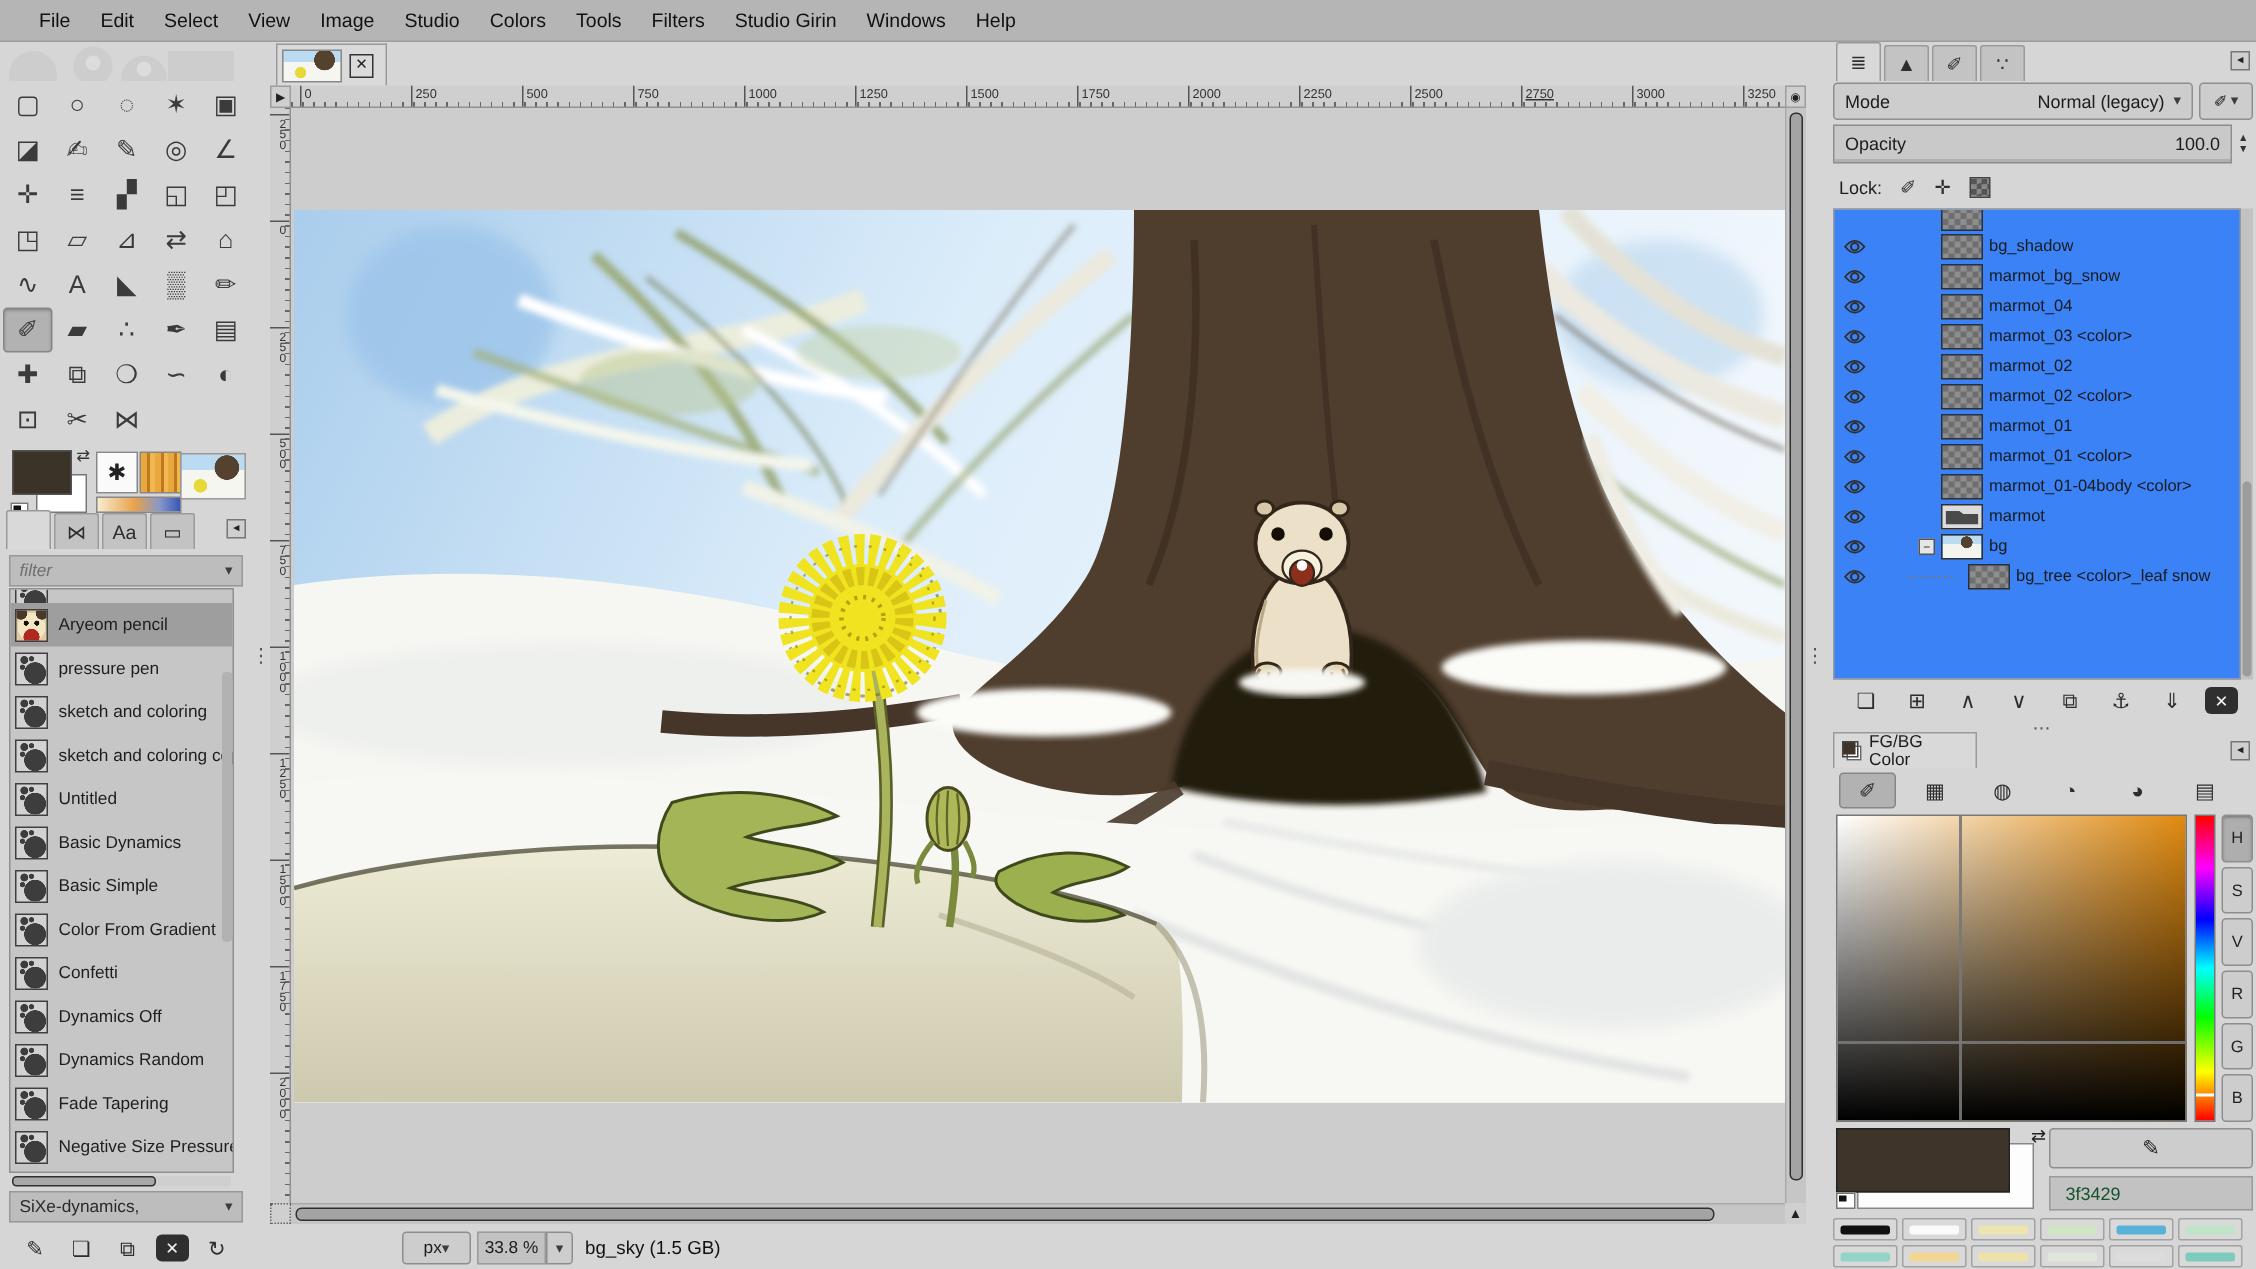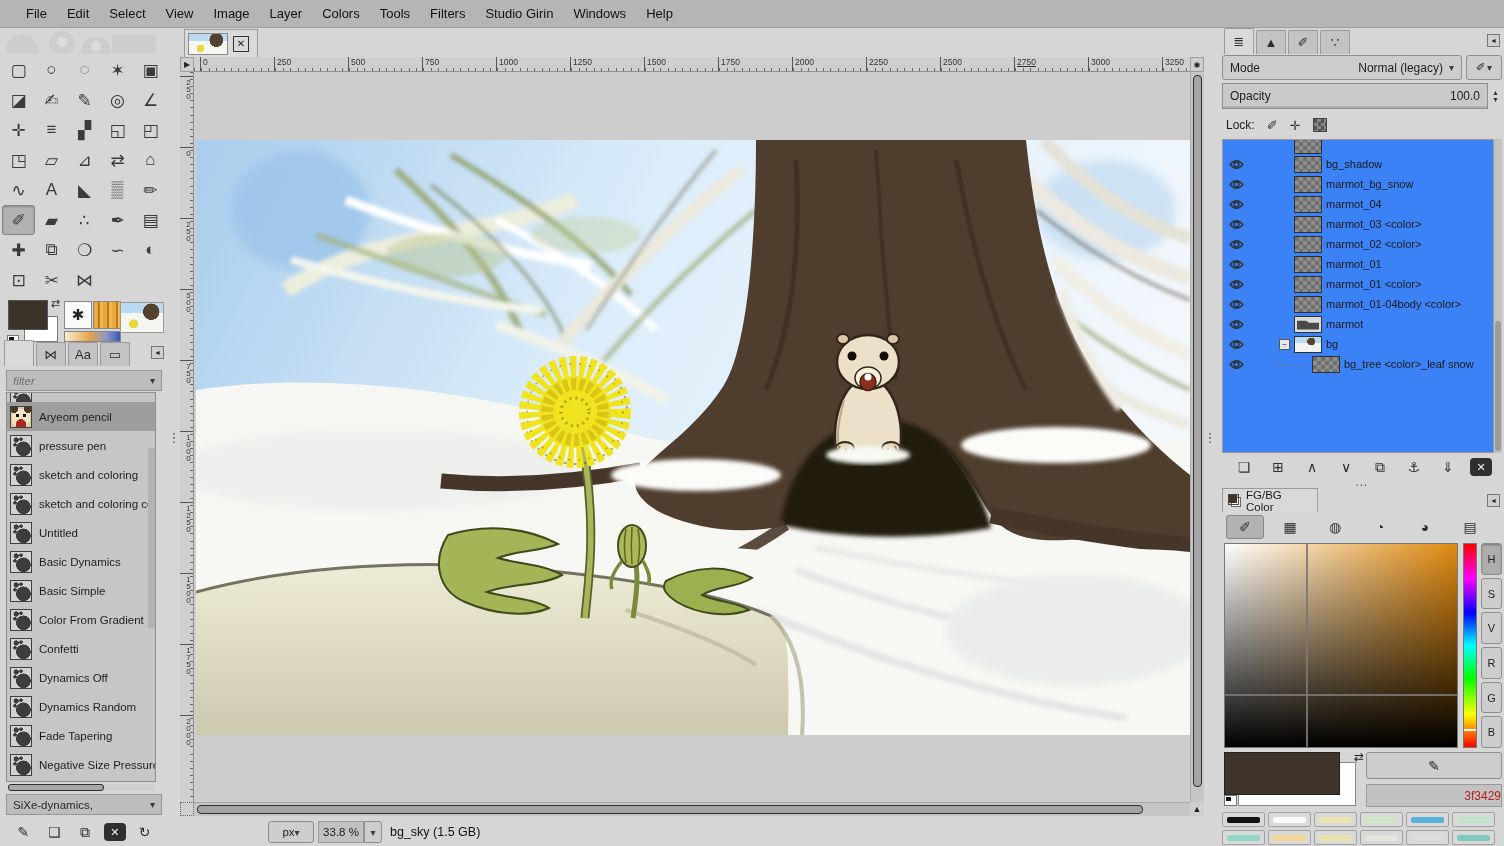--- a/index.html
+++ b/index.html
@@ -201,40 +201,40 @@
   .chan-btn.selected { background:#aeaeae; box-shadow:inset 0 1px 2px rgba(0,0,0,.3); }
   .fg-area { left:4px; top:724px; width:136px; height:56px; }
   .fg-area .bg2 { position:absolute; left:14px; top:10px; width:118px; height:44px; background:#fdfdfd; border:1px solid #888; }
   .fg-area .fg2 { position:absolute; left:0; top:0; width:116px; height:43px; border:1px solid #222; }
   .fg-area .swap2 { position:absolute; right:-4px; top:-2px; font-size:12px; color:#222; }
   .fg-area .mini2 { position:absolute; left:0; bottom:2px; width:13px; height:11px; background:#fff; border:1px solid #777; }
   .fg-area .mini2::before { content:""; position:absolute; left:1px; top:1px; width:5px; height:4px; background:#111; }
   .picker-btn { left:146px; top:724px; width:136px; height:27px; border:1px solid #8e8e8e; border-radius:3px;
     background:#cdcdcd; display:flex; align-items:center; justify-content:center; font-size:14px; color:#222; }
   .hex-box { left:146px; top:756px; width:136px; height:23px; background:#c2c2c2; border:1px solid #9a9a9a;
-    display:flex; align-items:center; padding-left:10px; font-size:12px; color:#b91c1c;justify-content:flex-end; }
+    display:flex; align-items:center; padding-left:10px; font-size:12px; color:#14532d; }
   .hist-row { left:2px; top:784px; width:280px; height:16px; display:flex; gap:3px; }
   .hist-row.r2 { top:802px; }
   .hist-btn { width:43px; height:15px; background:#d9d9d9; border:1px solid #a2a2a2; border-radius:2px;
     display:flex; align-items:center; justify-content:center; }
   .hist-btn .bar { width:33px; height:6px; border-radius:2px; }
 </style>
 </head>
 <body>
 
 <div id="app">
 
   <div class="abs menubar">
 
   <div class="menu-item">File</div>
       <div class="menu-item">Edit</div>
       <div class="menu-item">Select</div>
       <div class="menu-item">View</div>
       <div class="menu-item">Image</div>
-      <div class="menu-item">Layer</div>
+      <div class="menu-item">Studio</div>
       <div class="menu-item">Colors</div>
       <div class="menu-item">Tools</div>
       <div class="menu-item">Filters</div>
       <div class="menu-item">Studio Girin</div>
       <div class="menu-item">Windows</div>
       <div class="menu-item">Help</div>
     </div>
 
   <div class="abs toolbox-pane">
     <svg class="abs wilber" viewBox="0 0 168 26" width="168" height="26">
@@ -799,20 +799,32 @@
               <path d="M1 6 Q8 -2.5 15 6 Q8 14.5 1 6 Z" fill="none" stroke="#2e2e2e" stroke-width="1.3"></path>
               <circle cx="8" cy="6" r="2.7" fill="none" stroke="#2e2e2e" stroke-width="1.5"></circle>
             </svg>
           </span>
           <span class="lsp"></span>
           <span class="expander">−</span>
           <span class="thumb checker"></span>
           <span class="lname">marmot_03 &lt;color&gt;</span>
         </div>
 
+        <div class="lrow">
+          <span class="eye">
+            <svg width="15" height="11" viewBox="0 0 16 12">
+              <path d="M1 6 Q8 -2.5 15 6 Q8 14.5 1 6 Z" fill="none" stroke="#2e2e2e" stroke-width="1.3"></path>
+              <circle cx="8" cy="6" r="2.7" fill="none" stroke="#2e2e2e" stroke-width="1.5"></circle>
+            </svg>
+          </span>
+          <span class="lsp"></span>
+          <span class="expander">−</span>
+          <span class="thumb checker"></span>
+          <span class="lname">marmot_02</span>
+        </div>
 
         <div class="lrow">
           <span class="eye">
             <svg width="15" height="11" viewBox="0 0 16 12">
               <path d="M1 6 Q8 -2.5 15 6 Q8 14.5 1 6 Z" fill="none" stroke="#2e2e2e" stroke-width="1.3"></path>
               <circle cx="8" cy="6" r="2.7" fill="none" stroke="#2e2e2e" stroke-width="1.5"></circle>
             </svg>
           </span>
           <span class="lsp"></span>
           <span class="expander">−</span>

